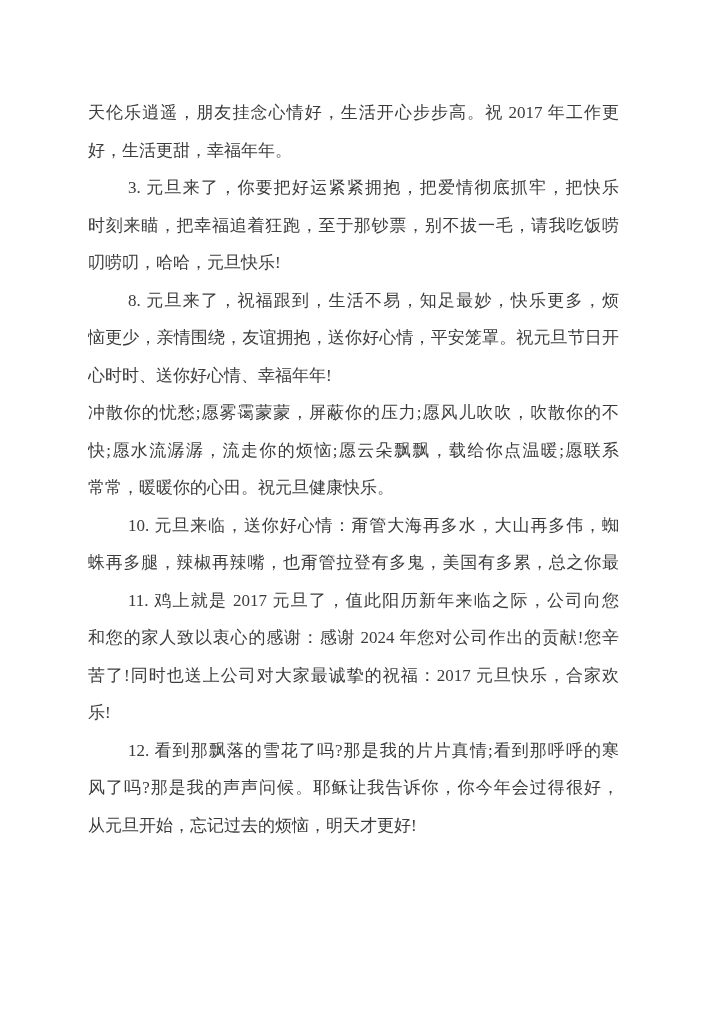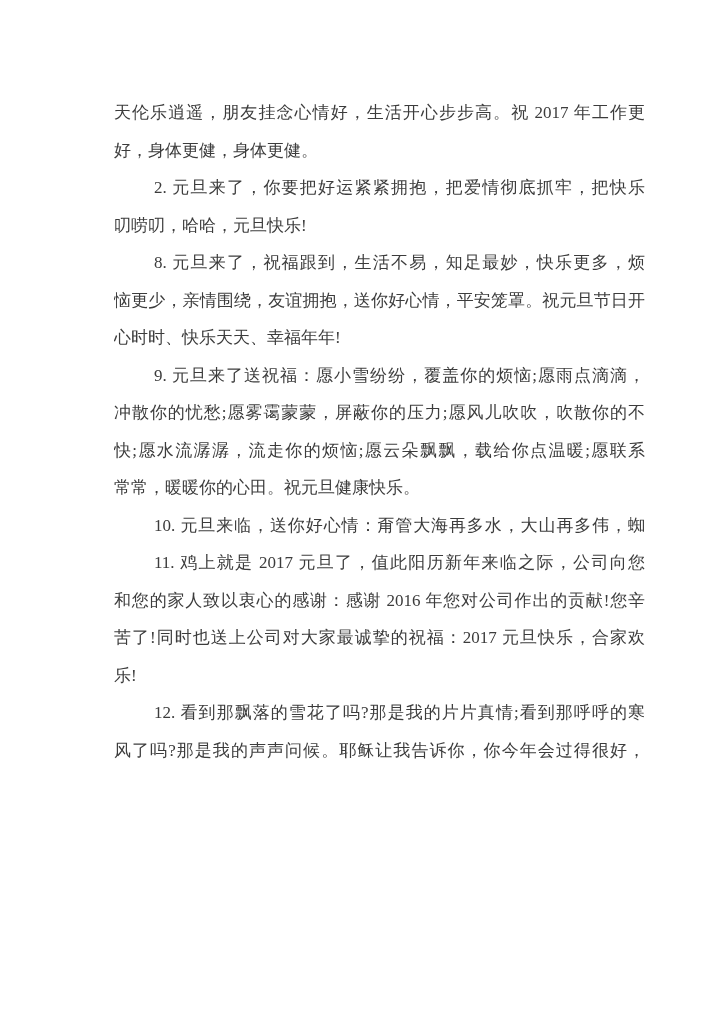--- a/index.html
+++ b/index.html
@@ -9,21 +9,21 @@
   }
   .page {
     position: relative;
     width: 720px;
     height: 1018px;
     background: #ffffff;
     overflow: hidden;
   }
   .content {
     position: absolute;
-    left: 114px;
+    left: 88px;
     top: 94px;
     width: 531px;
     font-family: "Liberation Serif", "DejaVu Serif", serif;
     font-size: 17px;
     color: #3c3c3c;
   }
   .paragraph {
     margin: 0;
     padding: 0;
   }
@@ -41,44 +41,46 @@
     text-indent: 40px;
   }
 </style>
 </head>
 <body>
 
 <div class="page" style="background: rgb(255, 255, 255);">
   <div class="content" style="color: rgb(60, 60, 60);">
       <div class="paragraph">
         <div class="line">天伦乐逍遥，朋友挂念心情好，生活开心步步高。祝 2017 年工作更</div>
-        <div class="line last">好，身体更健，身体更健。</div>
+        <div class="line last">好，生活更甜，幸福年年。</div>
       </div>
       <div class="paragraph">
-        <div class="line indent">2. 元旦来了，你要把好运紧紧拥抱，把爱情彻底抓牢，把快乐</div>
+        <div class="line indent">3. 元旦来了，你要把好运紧紧拥抱，把爱情彻底抓牢，把快乐</div>
+        <div class="line">时刻来瞄，把幸福追着狂跑，至于那钞票，别不拔一毛，请我吃饭唠</div>
         <div class="line last">叨唠叨，哈哈，元旦快乐!</div>
       </div>
       <div class="paragraph">
         <div class="line indent">8. 元旦来了，祝福跟到，生活不易，知足最妙，快乐更多，烦</div>
         <div class="line">恼更少，亲情围绕，友谊拥抱，送你好心情，平安笼罩。祝元旦节日开</div>
-        <div class="line last">心时时、快乐天天、幸福年年!</div>
+        <div class="line last">心时时、送你好心情、幸福年年!</div>
       </div>
       <div class="paragraph">
-        <div class="line indent">9. 元旦来了送祝福：愿小雪纷纷，覆盖你的烦恼;愿雨点滴滴，</div>
         <div class="line">冲散你的忧愁;愿雾霭蒙蒙，屏蔽你的压力;愿风儿吹吹，吹散你的不</div>
         <div class="line">快;愿水流潺潺，流走你的烦恼;愿云朵飘飘，载给你点温暖;愿联系</div>
         <div class="line last">常常，暖暖你的心田。祝元旦健康快乐。</div>
       </div>
       <div class="paragraph">
         <div class="line indent">10. 元旦来临，送你好心情：甭管大海再多水，大山再多伟，蜘</div>
+        <div class="line">蛛再多腿，辣椒再辣嘴，也甭管拉登有多鬼，美国有多累，总之你最</div>
       </div>
       <div class="paragraph">
         <div class="line indent">11. 鸡上就是 2017 元旦了，值此阳历新年来临之际，公司向您</div>
-        <div class="line">和您的家人致以衷心的感谢：感谢 2016 年您对公司作出的贡献!您辛</div>
+        <div class="line">和您的家人致以衷心的感谢：感谢 2024 年您对公司作出的贡献!您辛</div>
         <div class="line">苦了!同时也送上公司对大家最诚挚的祝福：2017 元旦快乐，合家欢</div>
         <div class="line last">乐!</div>
       </div>
       <div class="paragraph">
         <div class="line indent">12. 看到那飘落的雪花了吗?那是我的片片真情;看到那呼呼的寒</div>
         <div class="line">风了吗?那是我的声声问候。耶稣让我告诉你，你今年会过得很好，</div>
+        <div class="line last">从元旦开始，忘记过去的烦恼，明天才更好!</div>
       </div>
     </div>
 </div>
 
 </body></html>

